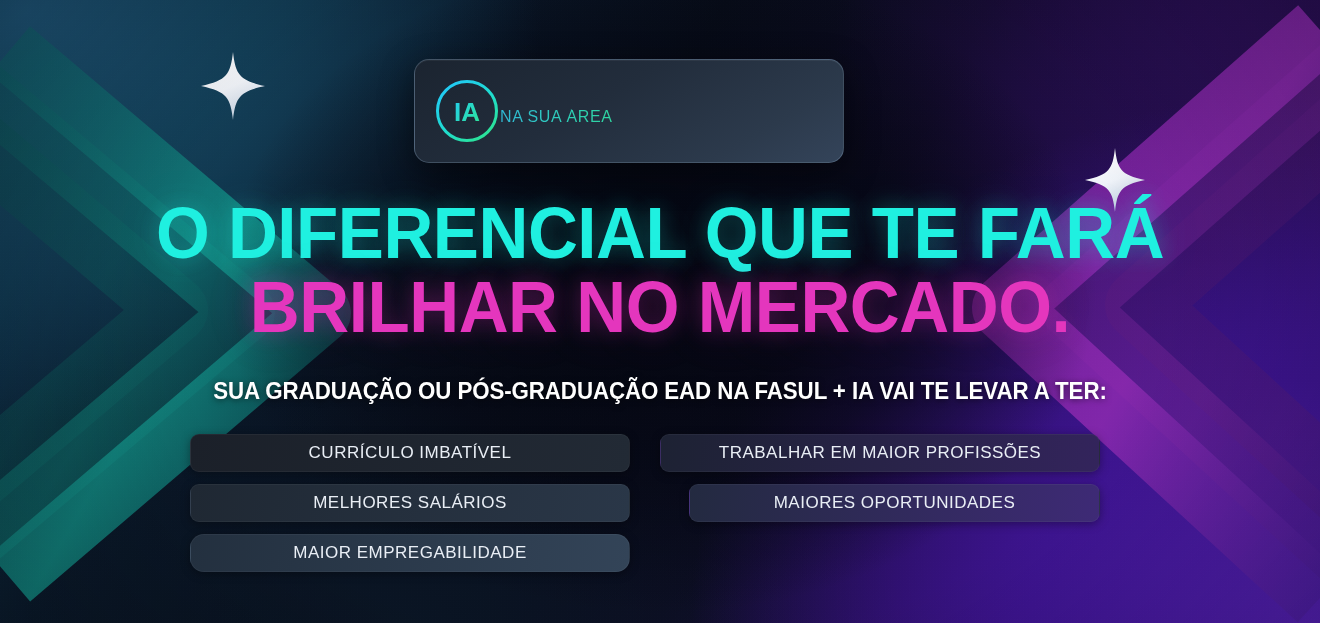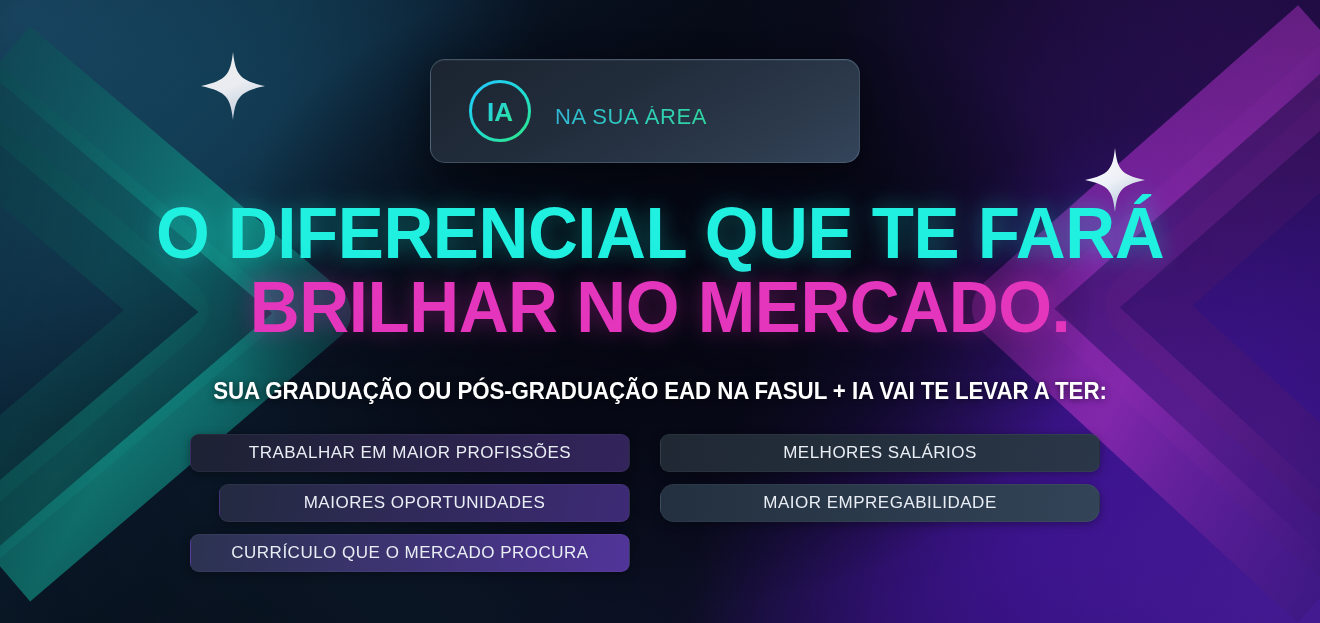--- a/index.html
+++ b/index.html
@@ -51,30 +51,29 @@
 
   
   .chev-layer { position: absolute; inset: 0; pointer-events: none; }
 
   
   .sparkle { position: absolute; pointer-events: none; }
 
   
   .badge {
     position: absolute;
-    left: 430px;
+    left: 414px;
     top: 59px;
     width: 430px;
     height: 104px;
     border-radius: 15px;
     box-sizing: border-box;
     display: flex;
     align-items: center;
-    gap: 22px;
-    padding-left: 36px;
+    padding-left: 19px;
     background: linear-gradient(150deg, #1b2430 0%, #222d3c 42%, #2c3a4c 78%, #34445a 100%);
     border: 1px solid rgba(150,178,205,0.30);
     box-shadow: 0 10px 34px rgba(0,0,0,0.45), inset 0 1px 0 rgba(255,255,255,0.05);
   }
   .ia-circle {
     width: 66px; height: 66px;
     flex: 0 0 66px;
     position: relative;
   }
   .ia-text-wrap { display: flex; flex-direction: column; line-height: 1.04; }
@@ -82,21 +81,21 @@
     font-size: 22px;
     font-weight: 700;
     letter-spacing: 0.7px;
     background: linear-gradient(95deg, #19c6f5 0%, #1ee0c8 46%, #2de58f 100%);
     -webkit-background-clip: text;
     background-clip: text;
     color: transparent;
     white-space: nowrap;
   }
   .badge-line2 {
-    font-size: 22px;
+    font-size: 16px;
     font-weight: 400;
     letter-spacing: 0.6px;
     background: linear-gradient(95deg, #30b8d6 0%, #2ecfb6 60%, #2fd6a0 100%);
     -webkit-background-clip: text;
     background-clip: text;
     color: transparent;
     white-space: nowrap;
     margin-top: 13px;
   }
 
@@ -279,20 +278,20 @@
   </div>
 
   <div class="headline">
     <span class="hl-1">O DIFERENCIAL QUE TE FARÁ</span>
     <span class="hl-2">BRILHAR NO MERCADO.</span>
   </div>
 
   <div class="subtitle">SUA GRADUAÇÃO OU PÓS-GRADUAÇÃO EAD NA FASUL + IA VAI TE LEVAR A TER:</div>
 
   <div class="pill-grid">
+    <div class="pill pl-0">CURRÍCULO IMBATÍVEL</div>
     <div class="pill pr-0">TRABALHAR EM MAIOR PROFISSÕES</div>
     <div class="pill pl-1">MELHORES SALÁRIOS</div>
     <div class="pill pr-1">MAIORES OPORTUNIDADES</div>
     <div class="pill pl-2">MAIOR EMPREGABILIDADE</div>
-    <div class="pill pr-2">CURRÍCULO QUE O MERCADO PROCURA</div>
   </div>
 
 </div>
 
 </body></html>

